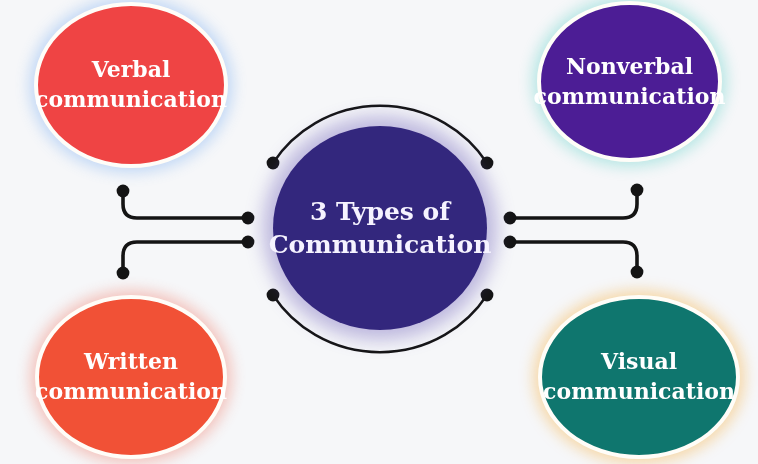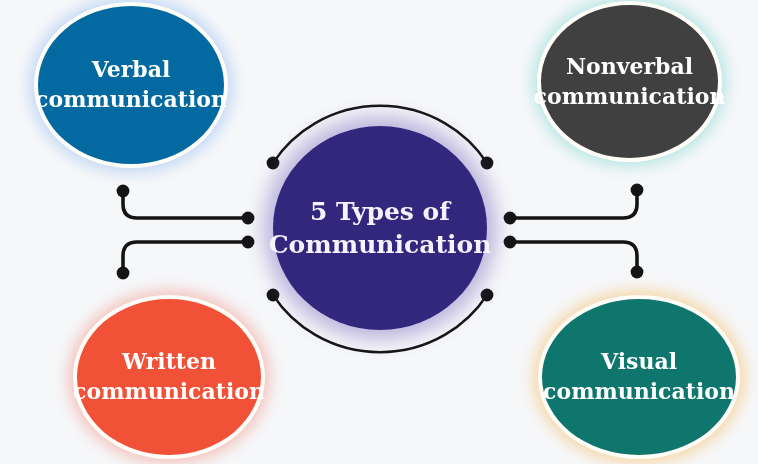--- a/index.html
+++ b/index.html
@@ -22,21 +22,21 @@
     font-weight:bold;
   }
   .node .label span{display:block;}
   .outer{
     border:4px solid #fffdf8;
     font-size:22px;
     line-height:1.36;
   }
   .node-verbal   {left:34px;  top:2px;   width:194px; height:166px; box-shadow:0 0 14px 5px rgba(80,150,240,.30);}
   .node-nonverbal{left:537px; top:1px;   width:185px; height:161px; box-shadow:0 0 14px 5px rgba(43,195,181,.30);}
-  .node-written  {left:35px;  top:295px; width:192px; height:164px; box-shadow:0 0 14px 5px rgba(240,81,54,.30);margin-left:38px;}
+  .node-written  {left:35px;  top:295px; width:192px; height:164px; box-shadow:0 0 14px 5px rgba(240,81,54,.30);}
   .node-visual   {left:538px; top:295px; width:202px; height:164px; box-shadow:0 0 14px 5px rgba(246,160,26,.35);}
   .node-center{
     left:273px; top:126px; width:214px; height:204px;
     font-size:25px;
     line-height:1.32;
     box-shadow:0 0 18px 10px rgba(98,82,178,.38);
     color:#f6f3ff;
   }
 </style>
 </head>
@@ -66,33 +66,33 @@
       <circle cx="637" cy="272" r="6.4"></circle>
       <circle cx="273" cy="163" r="6.4"></circle>
       <circle cx="487" cy="163" r="6.4"></circle>
       <circle cx="273" cy="295" r="6.4"></circle>
       <circle cx="487" cy="295" r="6.4"></circle>
     </g>
   </svg>
 
   <div class="node node-center" style="background-color: rgb(51, 39, 125);">
     <div class="label">
-      <span>5 Types of</span>
+      <span>3 Types of</span>
       <span>Communication</span>
     </div>
   </div>
 
-  <div class="node outer node-verbal" style="background-color: #0369a1; justify-content: center;">
+  <div class="node outer node-verbal" style="background-color: #ef4444; justify-content: center;">
     <div class="label">
       <span>Verbal</span>
       <span>communication</span>
     </div>
   </div>
 
-  <div class="node outer node-nonverbal" style="background-color: #404040;">
+  <div class="node outer node-nonverbal" style="background-color: #4c1d95;">
     <div class="label">
       <span>Nonverbal</span>
       <span>communication</span>
     </div>
   </div>
 
   <div class="node outer node-written" style="background-color: rgb(241, 81, 54);">
     <div class="label">
       <span>Written</span>
       <span>communication</span>

